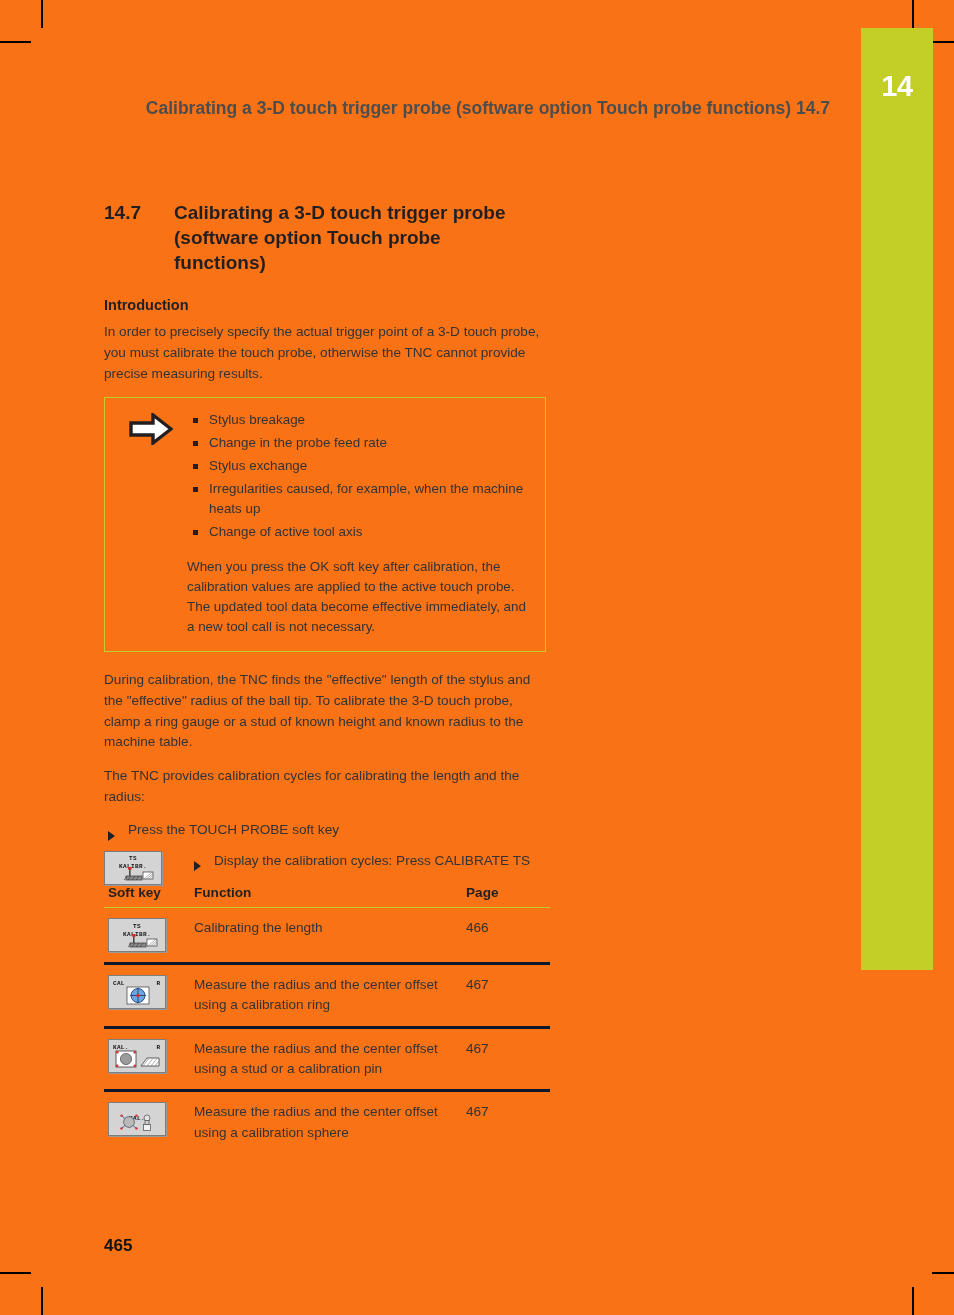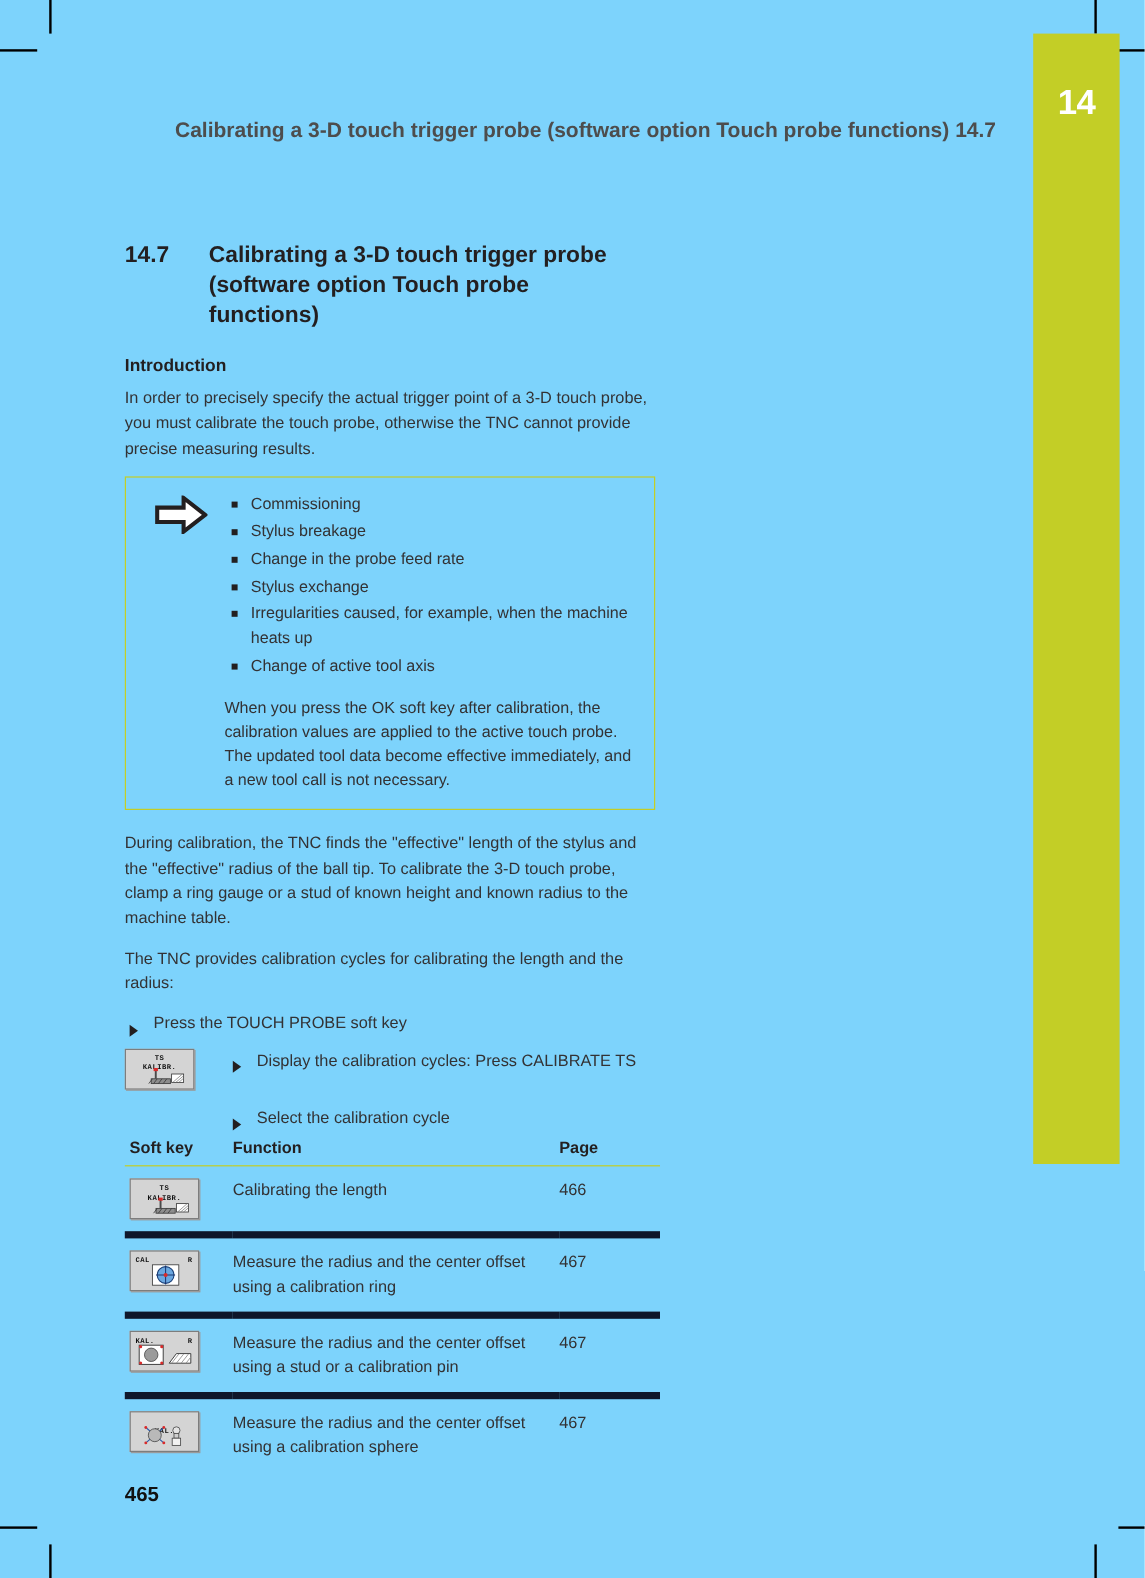--- a/index.html
+++ b/index.html
@@ -9,21 +9,21 @@
   }
   body {
     font-family: "Liberation Sans", sans-serif;
     color: #231f20;
   }
   #page {
     position: relative;
     width: 954px;
     height: 1315px;
     overflow: hidden;
-    background: #7dd3fc;
+    background: #f97316;
   }
 
   
   .cropmark { position: absolute; background: #000000; }
   .cm-tl-v { left: 41px;  top: 0px;     width: 1.6px; height: 28px; }
   .cm-tl-h { left: 0px;   top: 41px;    width: 31px;  height: 1.6px; }
   .cm-tr-v { left: 912px; top: 0px;     width: 1.6px; height: 28px; }
   .cm-tr-h { left: 932px; top: 41px;    width: 22px;  height: 1.6px; }
   .cm-bl-h { left: 0px;   top: 1272px;  width: 31px;  height: 1.6px; }
   .cm-bl-v { left: 41px;  top: 1287px;  width: 1.6px; height: 28px; }
@@ -244,21 +244,21 @@
   }
   table.cycles th.c-key  { width: 86px; padding-left: 4px; }
   table.cycles th.c-fn   { width: 272px; }
   table.cycles th.c-pg   { width: 84px; }
   table.cycles td {
     vertical-align: top;
     font-size: 13.6px;
     line-height: 1.5;
     color: #333234;
     padding: 10px 0 10px 0;
-    border-bottom: 6px solid #0f172a;
+    border-bottom: 3px solid #0f172a;
   }
   table.cycles td.c-key { padding-left: 4px; }
   table.cycles tr:last-child td { border-bottom: none; }
   table.cycles td.c-fn { padding-right: 10px; }
 
   
   #footer {
     position: absolute;
     left: 104px;
     top: 1236px;
@@ -312,21 +312,20 @@
     <p class="body">In order to precisely specify the actual trigger point of a 3-D touch probe, you must calibrate the touch probe, otherwise the TNC cannot provide precise measuring results.</p>
 
     <div class="note-box">
       <div class="note-icon">
         <svg width="44" height="32" viewBox="0 0 44 32" aria-hidden="true">
           <polygon points="2,10 24,10 24,2 42,16 24,30 24,22 2,22" fill="#ffffff" stroke="#231f20" stroke-width="3.4" stroke-linejoin="miter"></polygon>
         </svg>
       </div>
       <div class="note-body">
         <ul class="note-list">
-          <li>Commissioning</li>
           <li>Stylus breakage</li>
           <li>Change in the probe feed rate</li>
           <li>Stylus exchange</li>
           <li>Irregularities caused, for example, when the machine heats up</li>
           <li>Change of active tool axis</li>
         </ul>
         <p class="note-tail">When you press the OK soft key after calibration, the calibration values are applied to the active touch probe. The updated tool data become effective immediately, and a new tool call is not necessary.</p>
       </div>
     </div>
 
@@ -359,24 +358,20 @@
         </div>
       </div>
       <div class="stepcol">
         <div class="step">
           <span class="tri"></span>
           <span>Display the calibration cycles: Press CALIBRATE TS</span>
         </div>
       </div>
     </div>
 
-    <div class="step step-indent" style="margin-top:14px;">
-      <span class="tri"></span>
-      <span>Select the calibration cycle</span>
-    </div>
 
 
     <table class="cycles">
       <thead>
         <tr>
           <th class="c-key">Soft key</th>
           <th class="c-fn">Function</th>
           <th class="c-pg">Page</th>
         </tr>
       </thead>

